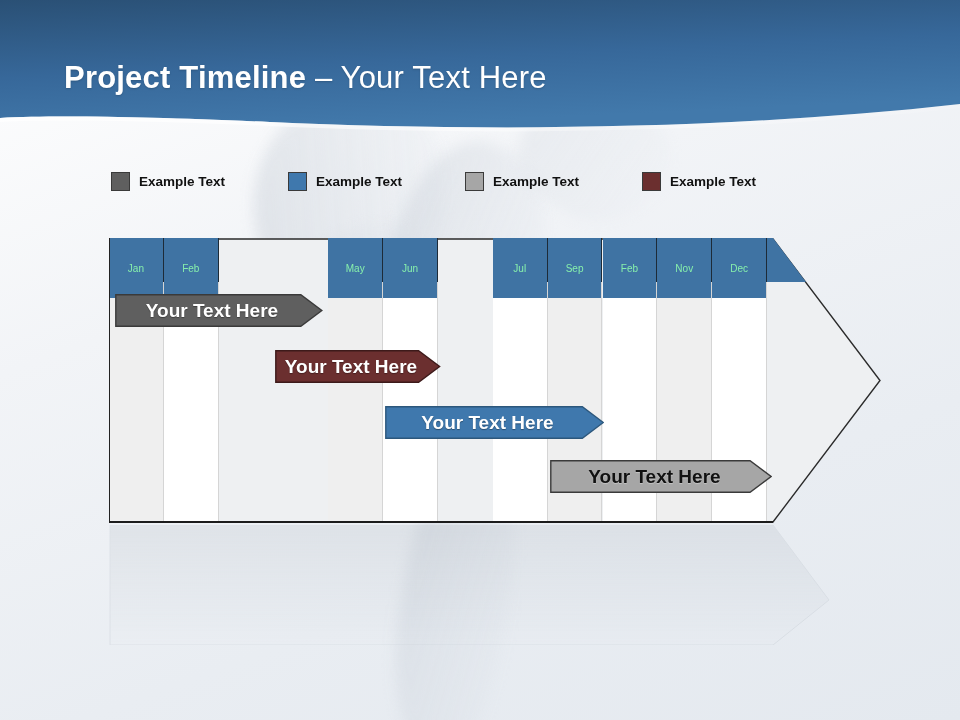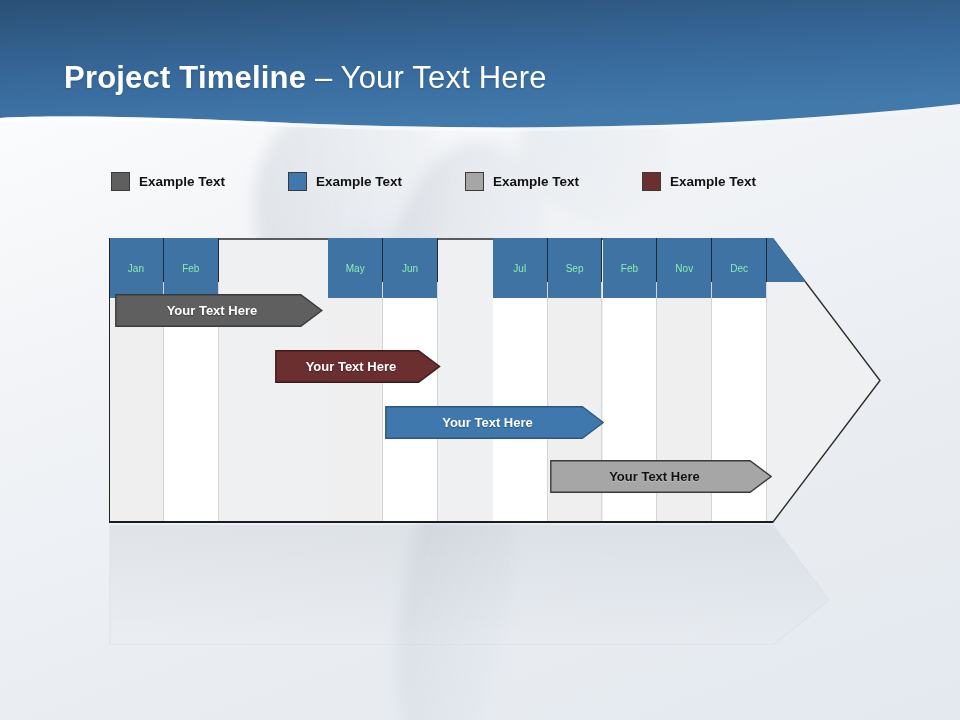--- a/index.html
+++ b/index.html
@@ -169,21 +169,21 @@
     position: absolute;
     height: 33px;
     display: flex;
     align-items: center;
     justify-content: center;
     z-index: 6;
   }
   .bar svg { position: absolute; left: 0; top: 0; }
   .bar-label {
     position: relative;
-    font-size: 13px;
+    font-size: 19px;
     font-weight: bold;
     white-space: nowrap;
     padding-right: 14px;
     text-shadow: 0 1px 1px rgba(0,0,0,.35);
   }
   .bar-label.dark {
     color: #111111;
     text-shadow: 0 1px 1px rgba(255,255,255,.35);
   }
   .bar-label.light { color: #ffffff; }

